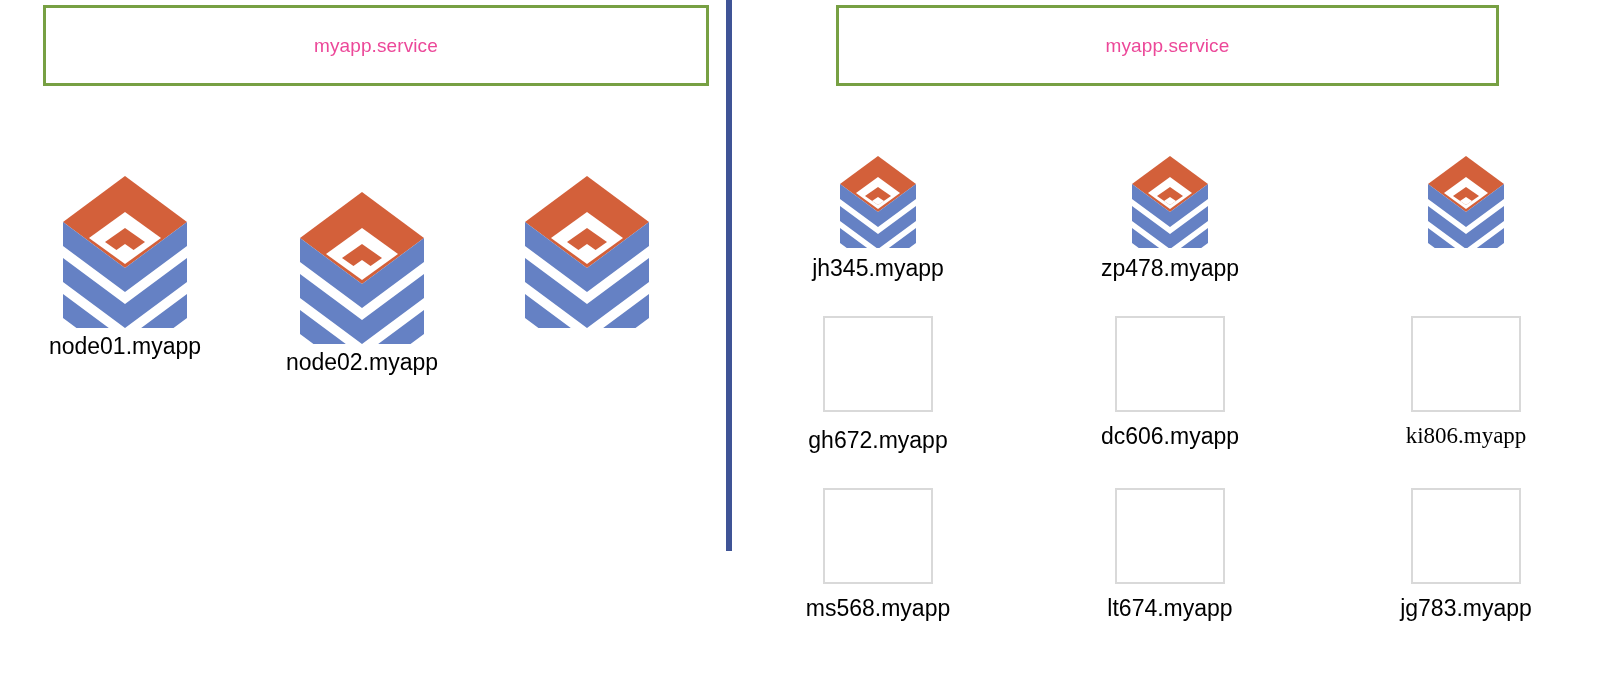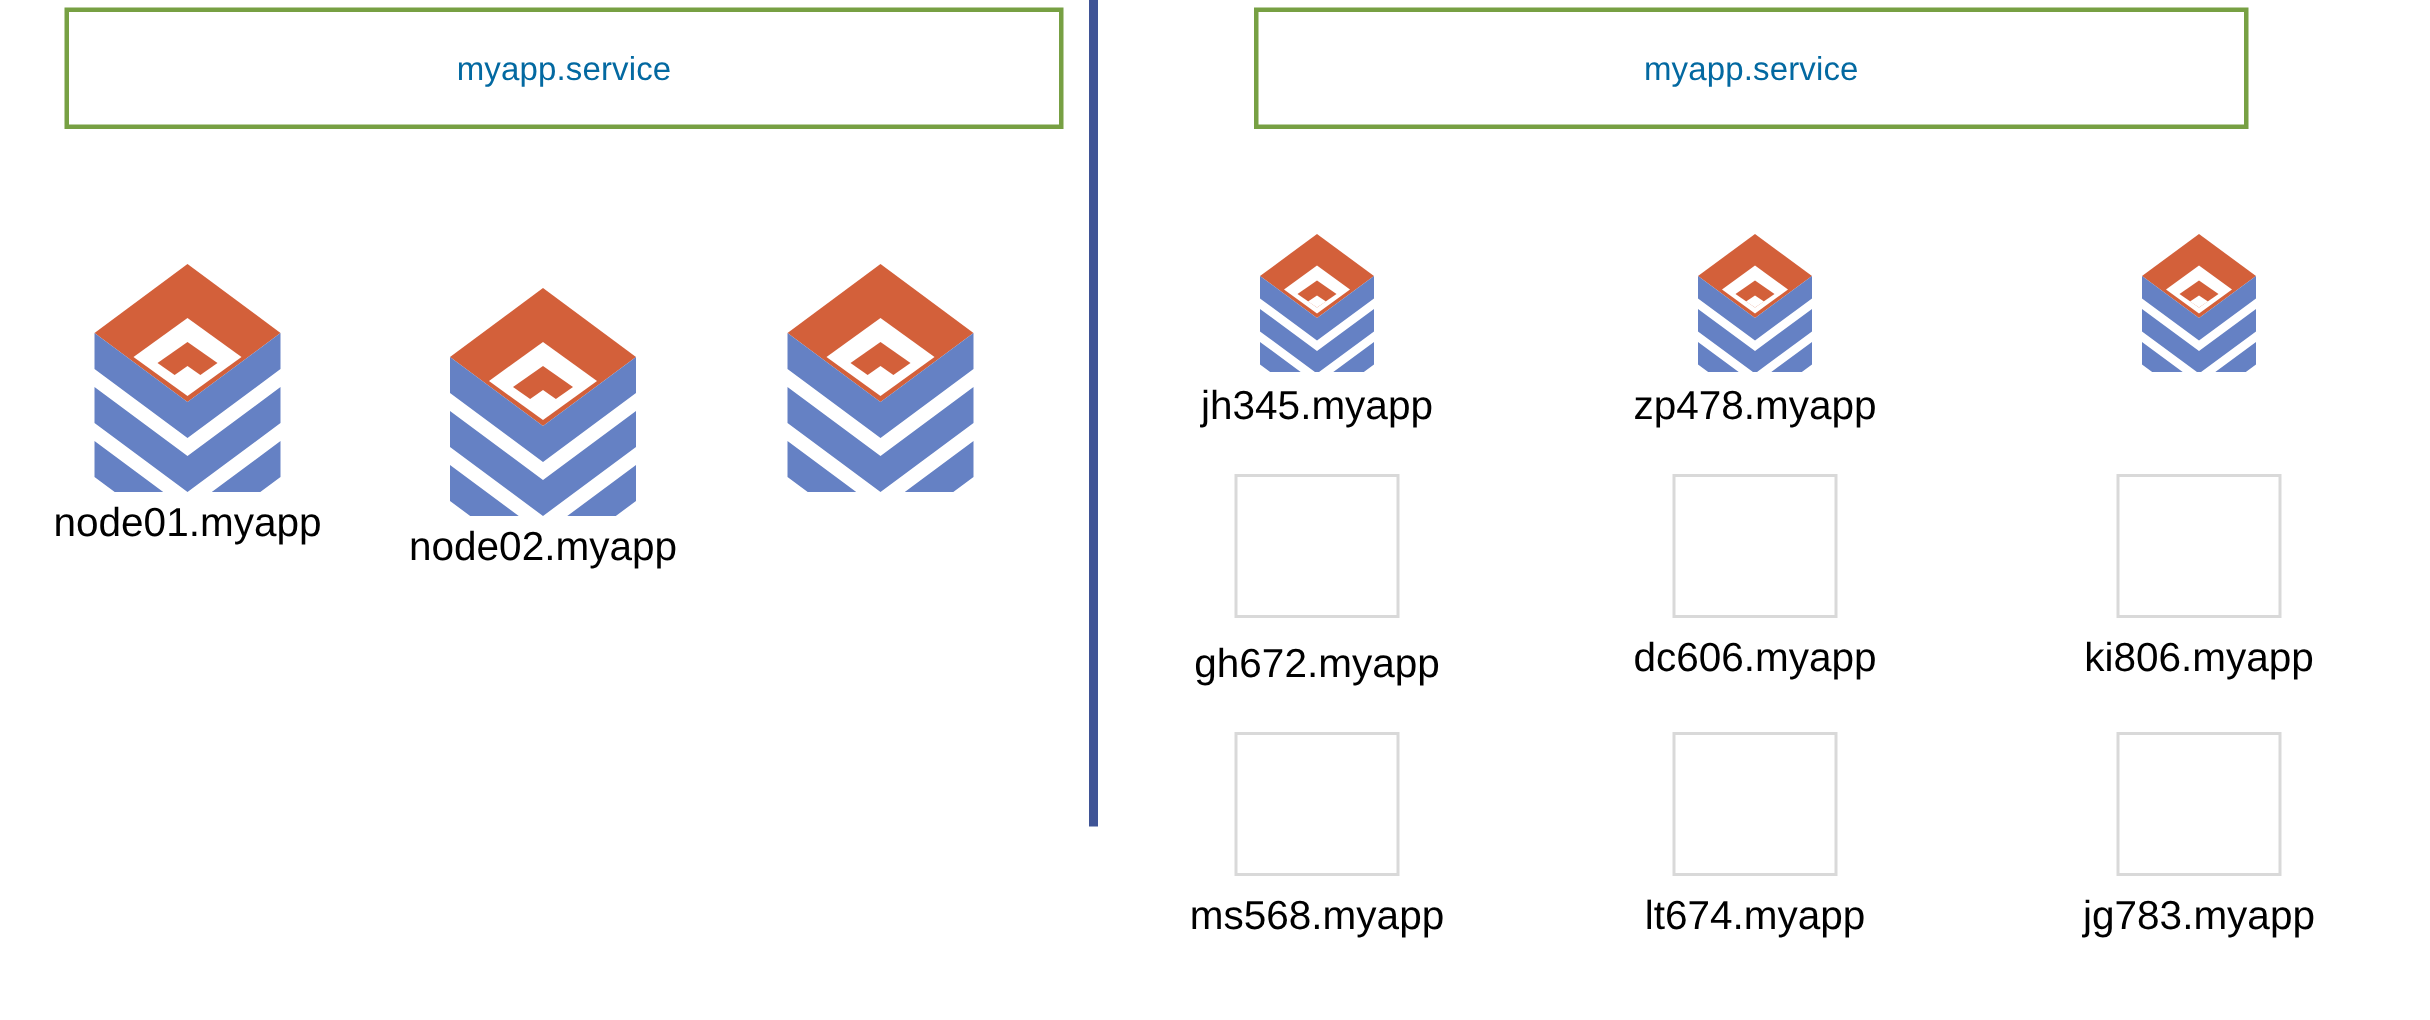--- a/index.html
+++ b/index.html
@@ -23,23 +23,23 @@
   .service-box {
     position: absolute;
     box-sizing: border-box;
     border: 3px solid #77a043;
     background: #ffffff;
     display: flex;
     align-items: center;
     justify-content: center;
   }
   .service-box .service-label {
-    font-size: 22px;
+    font-size: 19px;
     line-height: 1;
-    color: #0369a1;
+    color: #ec4899;
     letter-spacing: 0.1px;
     white-space: nowrap;
   }
   #service-box-left  { left: 43px;  top: 5px;  width: 666px; height: 81px; }
   #service-box-right { left: 836px; top: 5px; width: 663px; height: 81px; }
 
   
   #divider {
     position: absolute;
     left: 726px;
@@ -56,21 +56,21 @@
   }
 
   
   .node {
     position: absolute;
     display: flex;
     flex-direction: column;
     align-items: center;
   }
   .node-label {
-    font-size: 27px;
+    font-size: 23px;
     line-height: 1.05;
     color: #000000;
     white-space: nowrap;
     text-align: left;
   }
 
   
   .node-big .node-label { margin-top: 6px; }
 
   
@@ -174,21 +174,21 @@
   <div class="node" style="left:780px; top:316px; width:196px;">
     <div class="placeholder-box" style="width:110px; height:96px;"></div>
     <span class="node-label" style="margin-top:16px;">gh672.myapp</span>
   </div>
 
   <div class="node" style="left:1072px; top:316px; width:196px;">
     <div class="placeholder-box" style="width:110px; height:96px;"></div>
     <span class="node-label" style="margin-top:12px;">dc606.myapp</span>
   </div>
 
-  <div class="node" style="left:1368px; top:316px; width:196px;">
+  <div class="node" style="left:1368px; top:316px; width:196px;font-family:Liberation Serif, serif;">
     <div class="placeholder-box" style="width:110px; height:96px;"></div>
     <span class="node-label" style="margin-top:12px;">ki806.myapp</span>
   </div>
 
   <div class="node" style="left:780px; top:488px; width:196px;">
     <div class="placeholder-box" style="width:110px; height:96px;"></div>
     <span class="node-label" style="margin-top:12px;">ms568.myapp</span>
   </div>
 
   <div class="node" style="left:1072px; top:488px; width:196px;">

